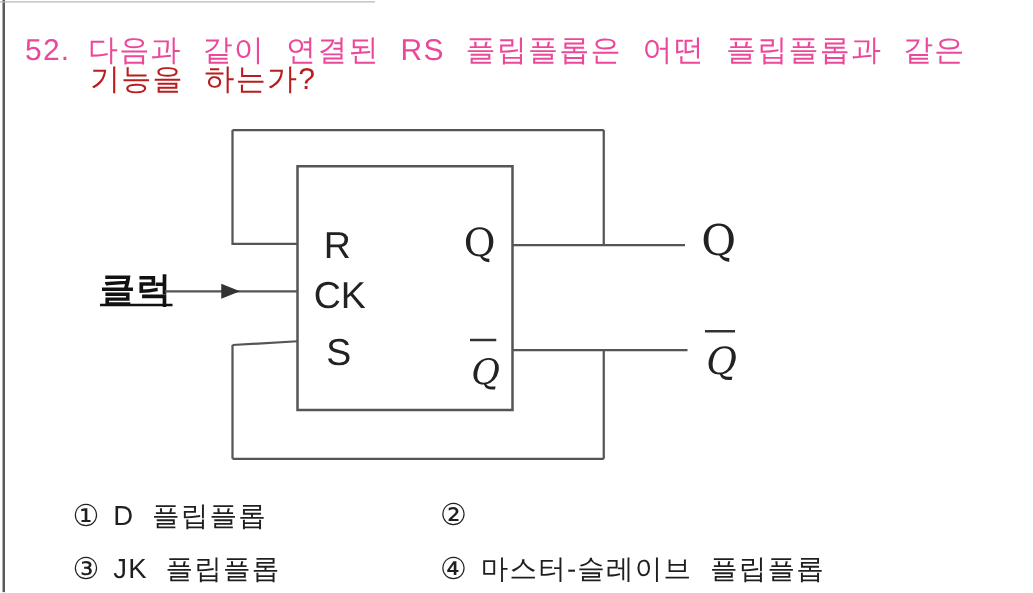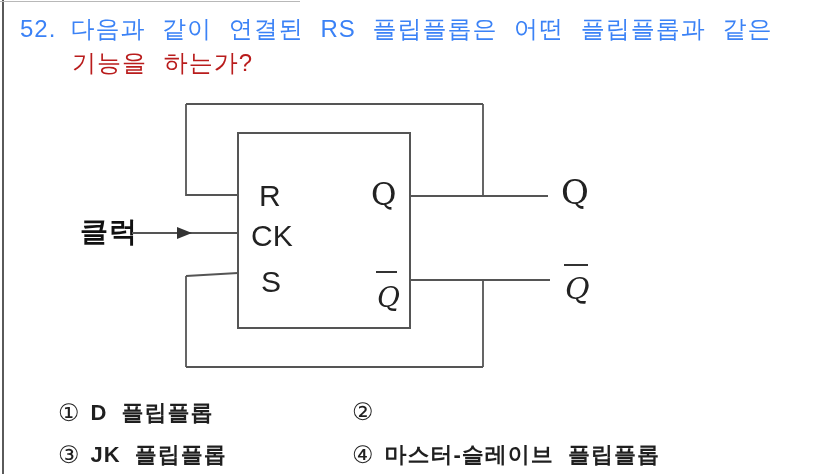--- a/index.html
+++ b/index.html
@@ -12,45 +12,45 @@
     overflow:hidden;
   }
   .abs{position:absolute;}
   #left-border{
     left:2px;top:0;width:2px;height:474px;background:#5a5a5a;
   }
   #top-border{
     left:0;top:1px;width:300px;height:1px;background:#b8b8b8;
   }
   #q-line1{
-    left:20px;top:13px;
+    left:20px;top:24px;
     font-size:24px;letter-spacing:1px;word-spacing:9px;
-    white-space:nowrap;color:#3b82f6;
+    white-space:nowrap;color:#ec4899;
   }
   #q-number{margin-right:14px;}
   #q-line2{
     left:72px;top:47px;
     font-size:24px;letter-spacing:1px;word-spacing:9px;
     white-space:nowrap;color:#b91c1c;
   }
   #clock-label{
     left:80px;top:213px;
     font-size:28px;font-weight:700;letter-spacing:1px;
-    color:#111;white-space:nowrap;
+    color:#111;white-space:nowrap;text-decoration:underline;
   }
   svg text{fill:#222;}
   .pin-label{font-family:"Liberation Sans","DejaVu Sans",sans-serif;font-size:30px;}
   .q-serif{font-family:"DejaVu Serif","Liberation Serif",serif;}
   .q-italic{font-family:"DejaVu Serif","Liberation Serif",serif;font-style:italic;}
   .option-row{
     display:flex;align-items:center;gap:11px;white-space:nowrap;
     cursor:default;
   }
   .option-marker{font-size:24px;color:#1f1f1f;}
-  .option-label{font-size:22px;letter-spacing:1px;word-spacing:7px;color:#1f1f1f;font-weight:bold;}
+  .option-label{font-size:22px;letter-spacing:1px;word-spacing:7px;color:#1f1f1f;}
   #opt1{left:58px;top:398px;}
   #opt2{left:352px;top:398px;}
   #opt3{left:58px;top:440px;}
   #opt4{left:352px;top:440px;}
 </style>
 </head>
 <body>
 
 <div id="page">
 

